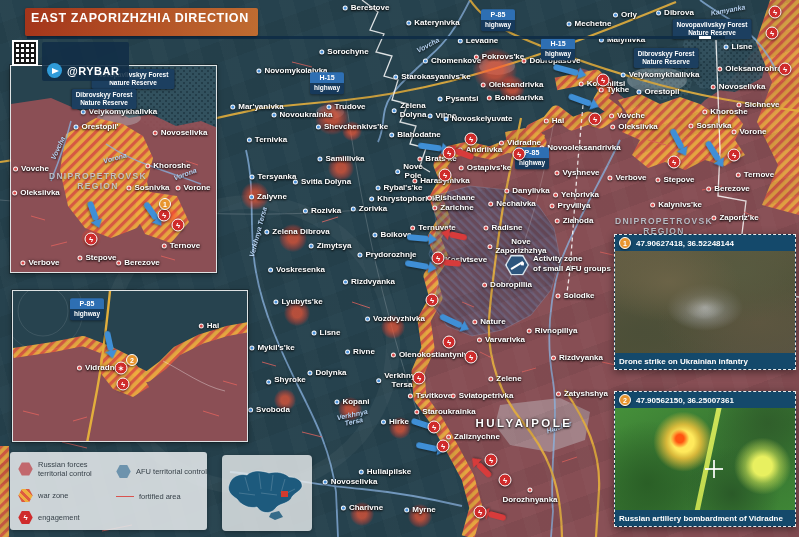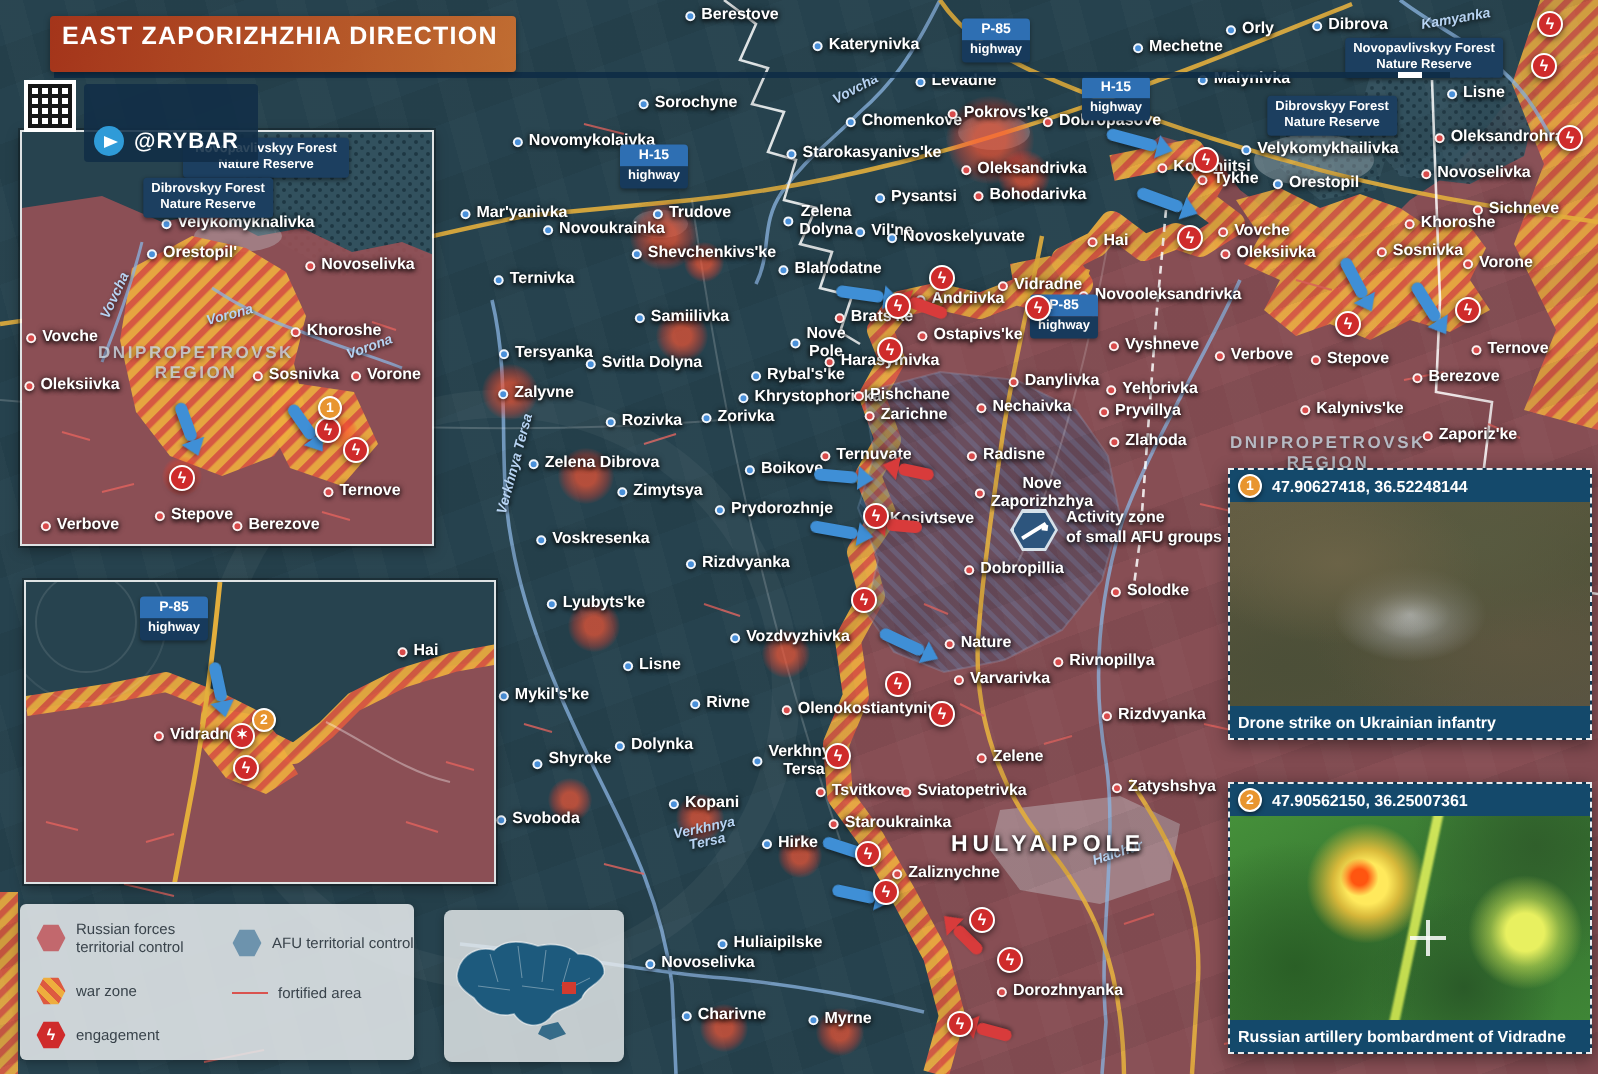--- a/index.html
+++ b/index.html
@@ -564,21 +564,21 @@
         <span class="tname">Novoselivka</span>
       </div>
       <div class="town a" style="left: 362px; top: 508px;">
         <span class="dot"></span>
         <span class="tname">Charivne</span>
       </div>
       <div class="town a" style="left: 420px; top: 510px;">
         <span class="dot"></span>
         <span class="tname">Myrne</span>
       </div>
-      <div class="town r" style="left: 530px; top: 496px;">
+      <div class="town r" style="left: 530px; top: 496px; flex-direction: column;">
         <span class="dot"></span>
         <span class="tname">Dorozhnyanka</span>
       </div>
       <div class="town a" style="left: 589px; top: 24px;">
         <span class="dot"></span>
         <span class="tname">Mechetne</span>
       </div>
       <div class="town a" style="left: 625px; top: 15px;">
         <span class="dot"></span>
         <span class="tname">Orly</span>

